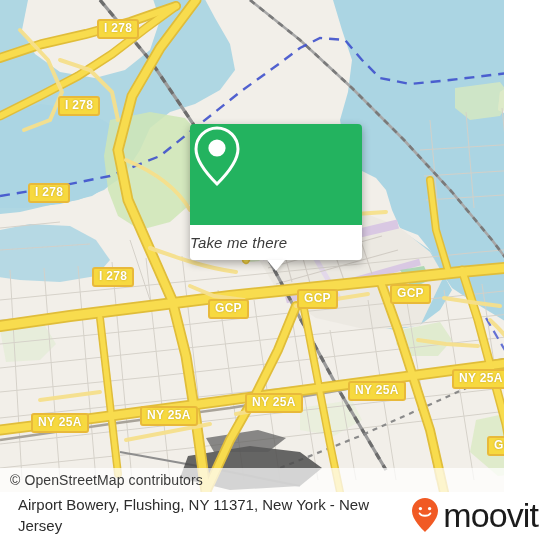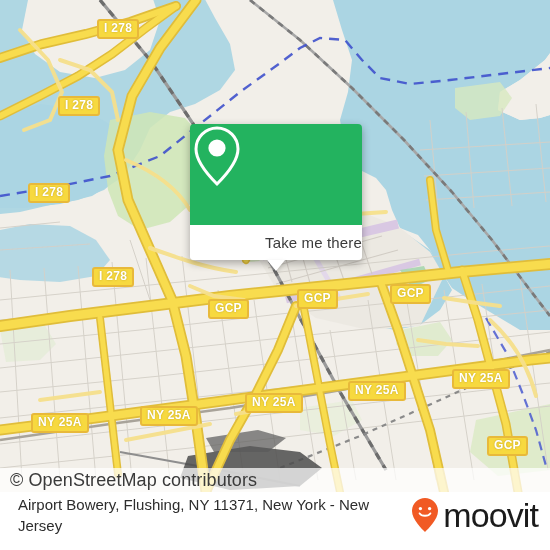--- a/index.html
+++ b/index.html
@@ -4,48 +4,49 @@
 <style>
   html,body{margin:0;padding:0;}
   body{
     width:550px;height:550px;overflow:hidden;
     font-family:"Liberation Sans","DejaVu Sans",sans-serif;
     background:#ffffff;
   }
   #app{position:relative;width:550px;height:550px;overflow:hidden;background:#fff;}
 
   
-  .map{position:absolute;left:0;top:0;width:550px;height:492px;overflow:hidden;background:#86efac;}
+  .map{position:absolute;left:0;top:0;width:504px;height:492px;overflow:hidden;background:#86efac;}
   .map svg{position:absolute;left:0;top:0;display:block;}
 
   
   .attrib{
     position:absolute;left:0;bottom:0;width:550px;height:24px;
     background:rgba(255,255,255,0.72);
     display:flex;align-items:center;
     box-sizing:border-box;padding-left:10px;
-    font-size:18px;color:#3a3a3a;letter-spacing:.1px;
+    font-size:14px;color:#3a3a3a;letter-spacing:.1px;
     z-index:30;
   }
 
   
   .card{
     position:absolute;left:190px;top:124px;width:172px;
     border-radius:4px;
     box-shadow:0 3px 9px rgba(0,0,0,.32);
     z-index:20;
   }
   .card-head{
     background:#23b35f;height:101px;border-radius:4px 4px 0 0;
     display:flex;align-items:center;justify-content:center;
   }
   .card-foot{
     background:#ffffff;height:35px;border-radius:0 0 4px 4px;
-    display:flex;align-items:center;justify-content:flex-end;
+    display:flex;align-items:center;justify-content:flex-start;
     position:relative;
+    font-style:italic;
   }
   .card-foot-label{font-size:15px;color:#3b3b3b;letter-spacing:.15px;}
   .tail{
     position:absolute;left:50%;top:100%;
     margin-left:-9px;width:0;height:0;
     border-left:9px solid transparent;
     border-right:9px solid transparent;
     border-top:11px solid #ffffff;
     filter:drop-shadow(0 2px 2px rgba(0,0,0,.18));
   }

